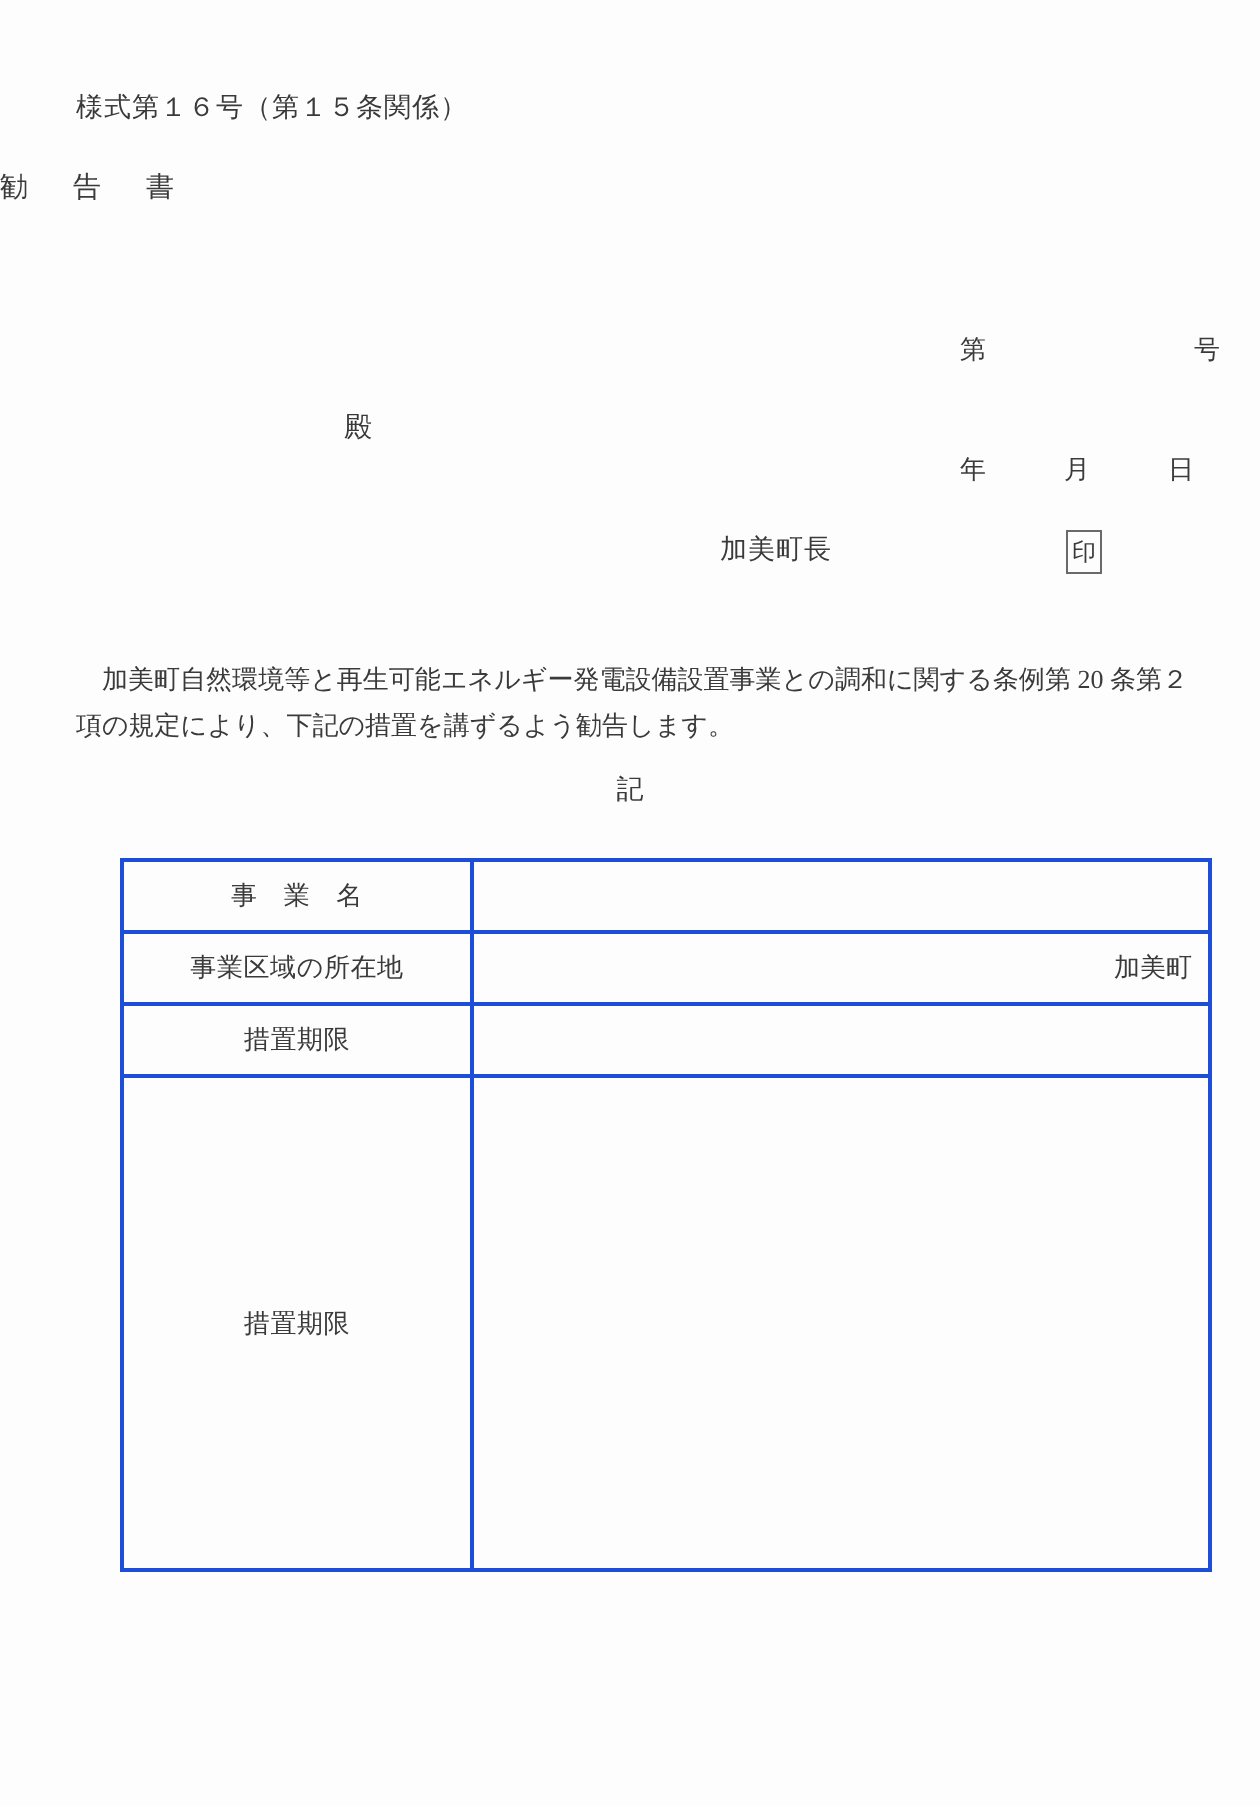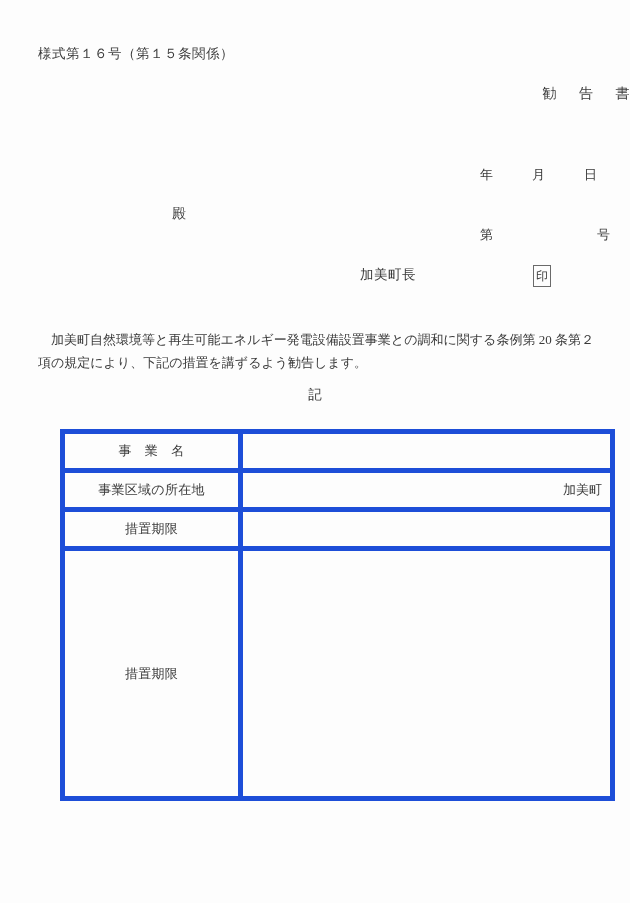--- a/index.html
+++ b/index.html
@@ -22,21 +22,21 @@
     top: 45px;
     font-size: 13.5px;
     letter-spacing: 0.5px;
     white-space: nowrap;
   }
   .doc-title {
     position: absolute;
     left: 0;
     top: 85px;
     width: 630px;
-    text-align: right;
+    text-align: left;
     font-size: 14px;
     letter-spacing: 0.5px;
   }
   .doc-title .sp { display: inline-block; width: 22px; }
   .meta-block {
     position: absolute;
     left: 480px;
     top: 125px;
     font-size: 13px;
     line-height: 20px;
@@ -88,21 +88,21 @@
   }
   .info-table {
     position: absolute;
     left: 60px;
     top: 429px;
     width: 510px;
     border-collapse: collapse;
     table-layout: fixed;
   }
   .info-table td {
-    border: 5px solid #1d4ed8;
+    border: 2px solid #1d4ed8;
     font-size: 13px;
     padding: 0 8px;
     vertical-align: middle;
   }
   .info-table td.label {
     width: 157px;
     text-align: center;
     letter-spacing: 0.3px;
   }
   .info-table td.value {
@@ -118,22 +118,22 @@
 
 <div class="page">
 
   <div class="form-no">様式第１６号（第１５条関係）</div>
 
   <div class="doc-title">
     <span>勧</span><span class="sp"></span><span>告</span><span class="sp"></span><span>書</span>
   </div>
 
   <div class="meta-block">
+    <div class="meta-line">第　　　　　　　　号</div>
     <div class="meta-line">年　　　月　　　日</div>
-    <div class="meta-line">第　　　　　　　　号</div>
   </div>
 
   <div class="addressee">殿</div>
 
   <div class="signer">加美町長</div>
 
   <div class="seal-box">印</div>
 
   <div class="body-para">加美町自然環境等と再生可能エネルギー発電設備設置事業との調和に関する条例第 20 条第２項の規定により、下記の措置を講ずるよう勧告します。</div>
 

